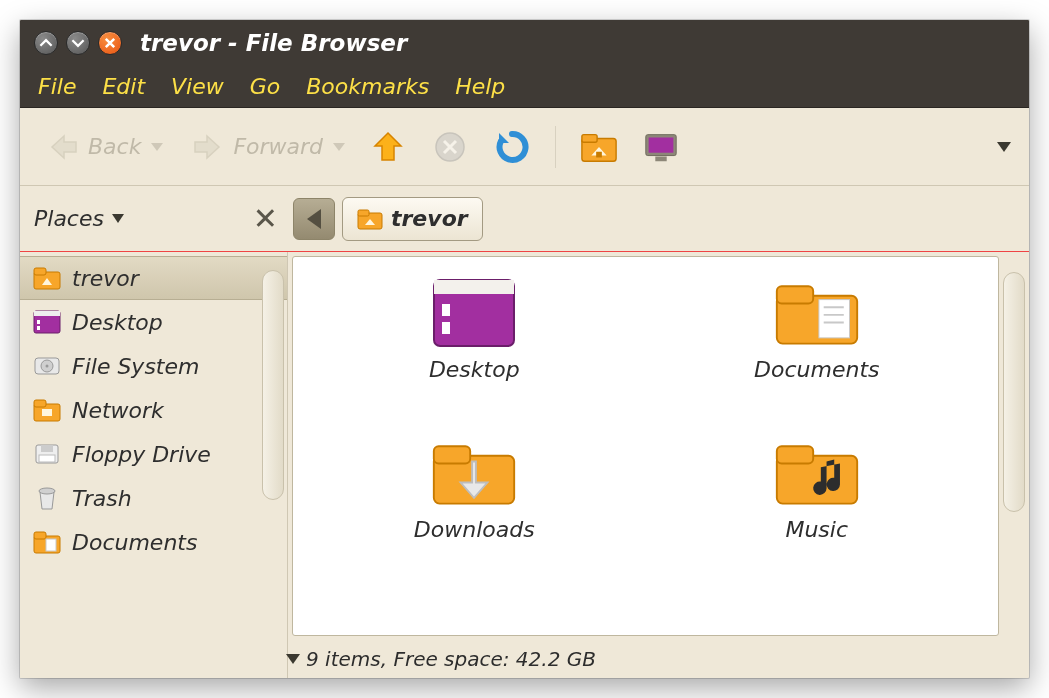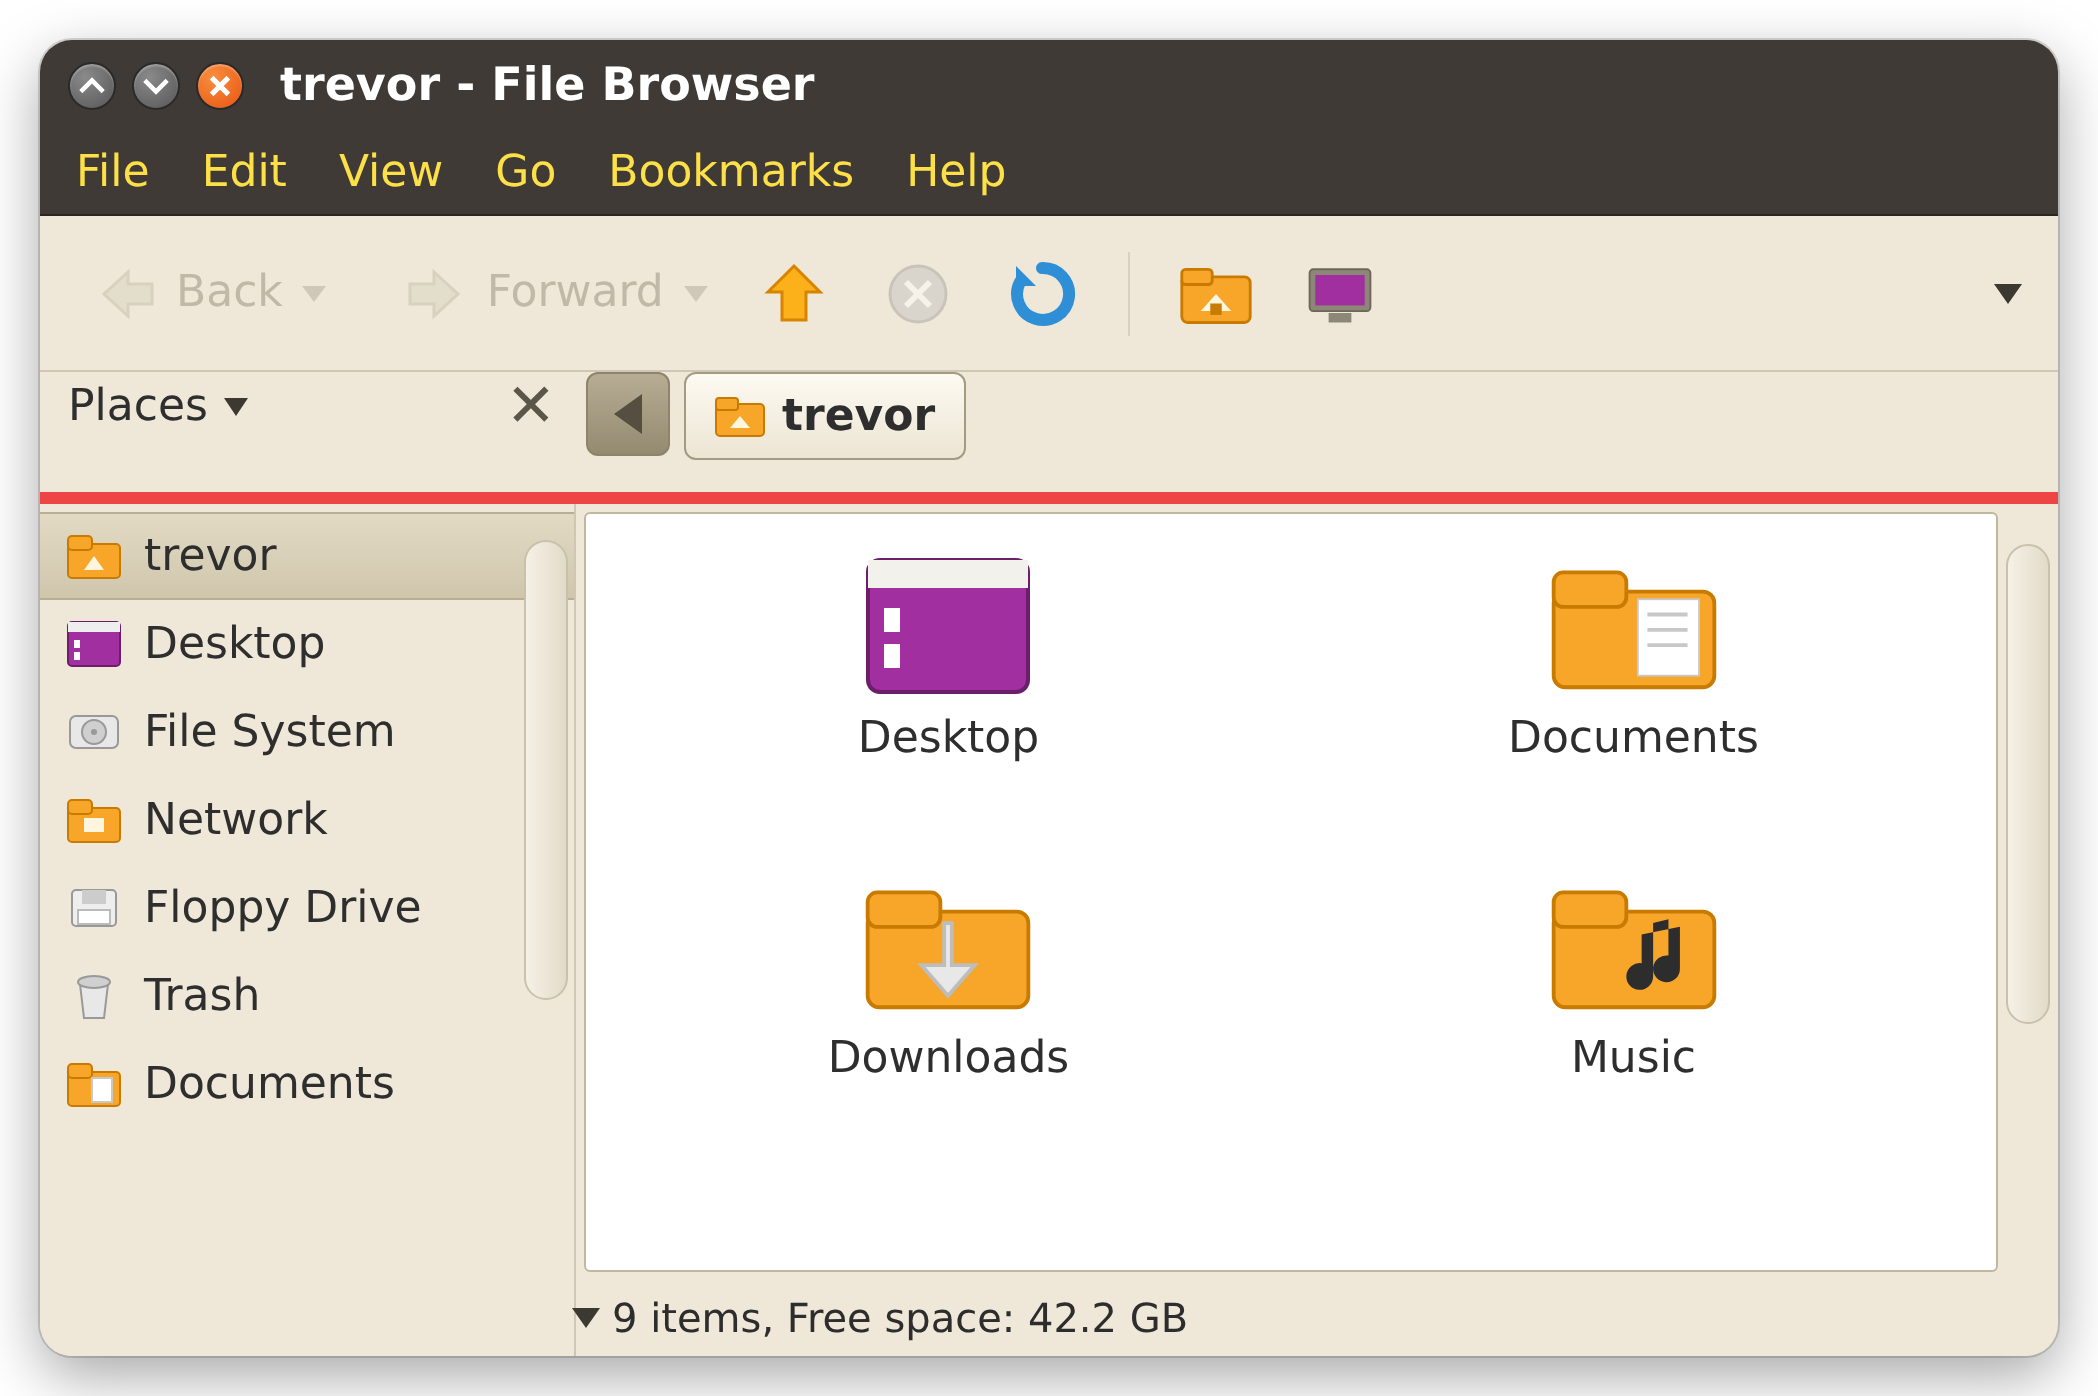--- a/index.html
+++ b/index.html
@@ -7,26 +7,27 @@
     margin: 0;
     padding: 20px;
     font-family: "DejaVu Sans", "Liberation Sans", Arial, sans-serif;
     background: #fff;
     font-size: 14px;
     color: #2e2e2e;
   }
   .window {
     width: 1009px;
     height: 658px;
-    border-radius: 16px;
+    border-radius: 1px;
     overflow: hidden;
     box-shadow: 0 10px 30px rgba(0,0,0,.35), 0 0 0 1px rgba(0,0,0,.15);
     background: #efe8d8;
     display: flex;
     flex-direction: column;
+    font-style: italic;
   }
   
   .titlebar {
     height: 46px;
     background: #3f3a35;
     display: flex;
     align-items: center;
     gap: 8px;
     padding: 0 14px;
   }
@@ -65,21 +66,21 @@
   
   .toolbar {
     height: 78px;
     background: #efe8d8;
     border-bottom: 1px solid #cfc7b3;
     display: flex;
     align-items: center;
     gap: 12px;
     padding: 0 18px;
   }
-  .tb-group { display: flex; align-items: center; gap: 24px; }
+  .tb-group { display: flex; align-items: center; gap: 14px; }
   .tb-btn {
     display: flex; align-items: center; gap: 6px;
     padding: 4px 6px;
     border-radius: 4px;
   }
   .tb-btn.disabled { opacity: .45; }
   .tb-label { font-size: 22px; color: #888270; }
   .dd-caret {
     width: 0; height: 0;
     border-left: 6px solid transparent;
@@ -97,24 +98,24 @@
   .tb-view-dd {
     width: 0; height: 0;
     border-left: 7px solid transparent;
     border-right: 7px solid transparent;
     border-top: 10px solid #3b3930;
   }
   
   .locbar {
     height: 66px;
     display: flex;
-    align-items: flex-start;
+    align-items: center;
     padding: 0 14px;
     gap: 7px;
-    border-bottom: 6px solid #ef4444;
+    border-bottom: 1px solid #ef4444;
   }
   .places-head {
     width: 252px;
     display: flex;
     align-items: center;
     gap: 8px;
     font-size: 22px;
   }
   .places-head .caret {
     width:0;height:0;border-left:6px solid transparent;border-right:6px solid transparent;border-top:9px solid #3b3930;

